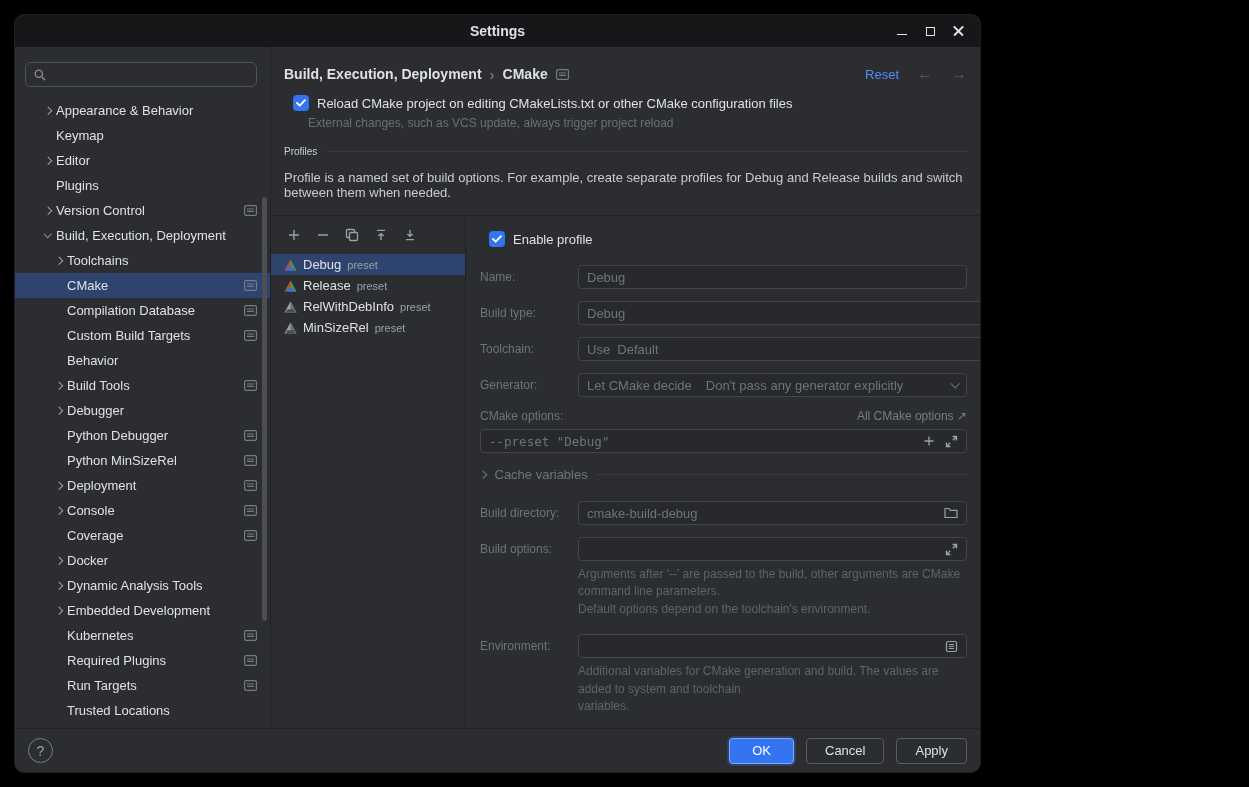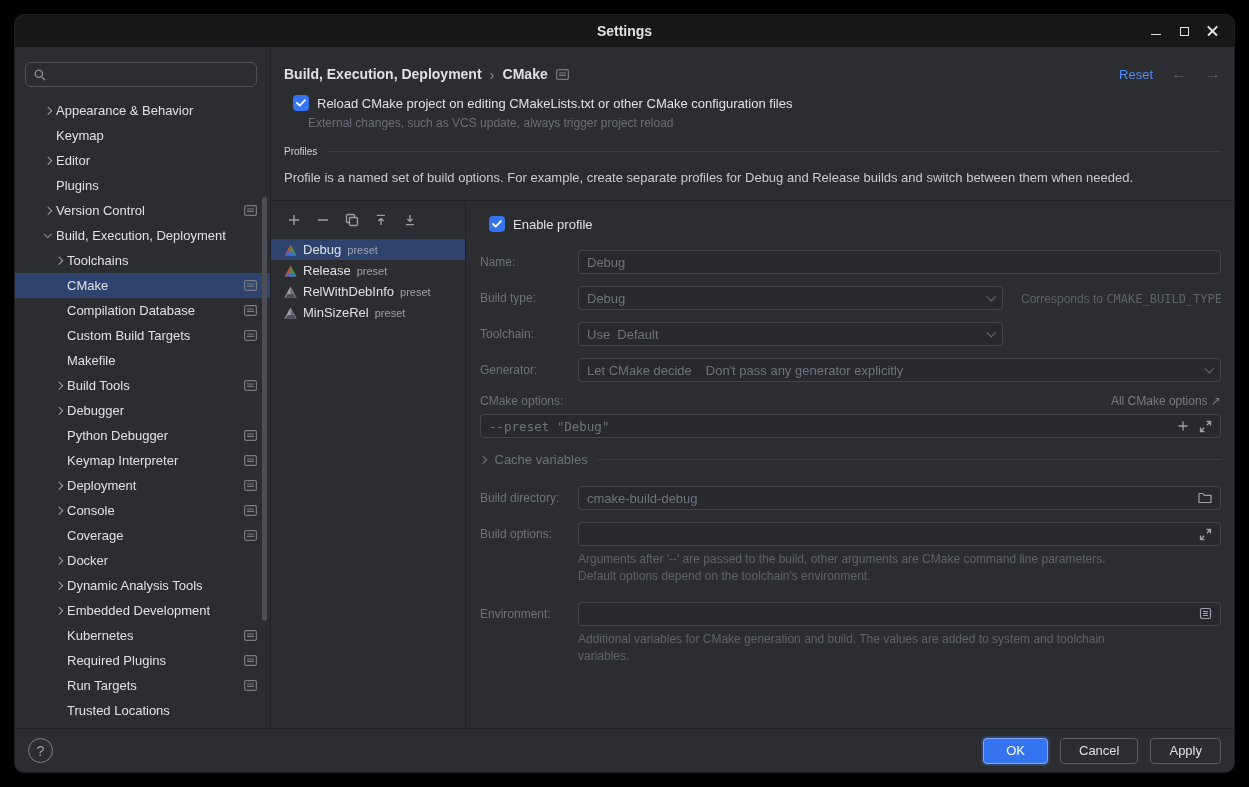--- a/index.html
+++ b/index.html
@@ -1,19 +1,19 @@
 <!DOCTYPE html>
 <html><head>
 <meta charset="utf-8">
 <style>
   * { margin:0; padding:0; box-sizing:border-box; }
   html,body { background:#000; }
   body { font-family:"Liberation Sans","DejaVu Sans",sans-serif; }
   .stage { position:relative; width:1249px; height:787px; background:#000; overflow:hidden; }
-  .window { position:absolute; left:14px; top:14px; width:1221px; height:759px;
+  .window { position:absolute; left:14px; top:14px; width:967px; height:759px;
             background:#2b2d30; border:1px solid #1e1f22; border-radius:10px;
             overflow:hidden; display:flex; flex-direction:column; }
 
   
   .titlebar { height:32px; flex:0 0 auto; background:#161719; position:relative;
               display:flex; align-items:center; justify-content:center; }
   .title { color:#dfe1e5; font-size:14px; font-weight:700; }
   .win-controls { position:absolute; right:8px; top:0; height:100%; display:flex; align-items:center; }
   .wc { width:28px; height:24px; display:flex; align-items:center; justify-content:center; }
   .mini-bar { width:10px; height:0; border-bottom:1.6px solid #dfe1e5; margin-top:6px; display:block; }
@@ -209,21 +209,21 @@
             <div class="tree-row lvl2">
               <span class="chev-slot"></span>
               <span class="tree-label">Custom Build Targets</span>
               <svg width="13" height="11" viewBox="0 0 13 11" class="badge">
                 <rect x="0.6" y="0.6" width="11.8" height="9.8" rx="1.5" stroke="#787b82" fill="none" stroke-width="1.2"></rect>
                 <path d="M3 4h7M3 6.4h7" stroke="#787b82" stroke-width="1.1" fill="none"></path>
               </svg>
             </div>
             <div class="tree-row lvl2">
               <span class="chev-slot"></span>
-              <span class="tree-label">Makefile</span>
+              <span class="tree-label">Behavior</span>
             </div>
             <div class="tree-row lvl2">
               <span class="chev-slot">
                 <span class="chev"></span>
               </span>
               <span class="tree-label">Build Tools</span>
               <svg width="13" height="11" viewBox="0 0 13 11" class="badge">
                 <rect x="0.6" y="0.6" width="11.8" height="9.8" rx="1.5" stroke="#787b82" fill="none" stroke-width="1.2"></rect>
                 <path d="M3 4h7M3 6.4h7" stroke="#787b82" stroke-width="1.1" fill="none"></path>
               </svg>
@@ -237,21 +237,21 @@
             <div class="tree-row lvl2">
               <span class="chev-slot"></span>
               <span class="tree-label">Python Debugger</span>
               <svg width="13" height="11" viewBox="0 0 13 11" class="badge">
                 <rect x="0.6" y="0.6" width="11.8" height="9.8" rx="1.5" stroke="#787b82" fill="none" stroke-width="1.2"></rect>
                 <path d="M3 4h7M3 6.4h7" stroke="#787b82" stroke-width="1.1" fill="none"></path>
               </svg>
             </div>
             <div class="tree-row lvl2">
               <span class="chev-slot"></span>
-              <span class="tree-label">Keymap Interpreter</span>
+              <span class="tree-label">Python MinSizeRel</span>
               <svg width="13" height="11" viewBox="0 0 13 11" class="badge">
                 <rect x="0.6" y="0.6" width="11.8" height="9.8" rx="1.5" stroke="#787b82" fill="none" stroke-width="1.2"></rect>
                 <path d="M3 4h7M3 6.4h7" stroke="#787b82" stroke-width="1.1" fill="none"></path>
               </svg>
             </div>
             <div class="tree-row lvl2">
               <span class="chev-slot">
                 <span class="chev"></span>
               </span>
               <span class="tree-label">Deployment</span>

